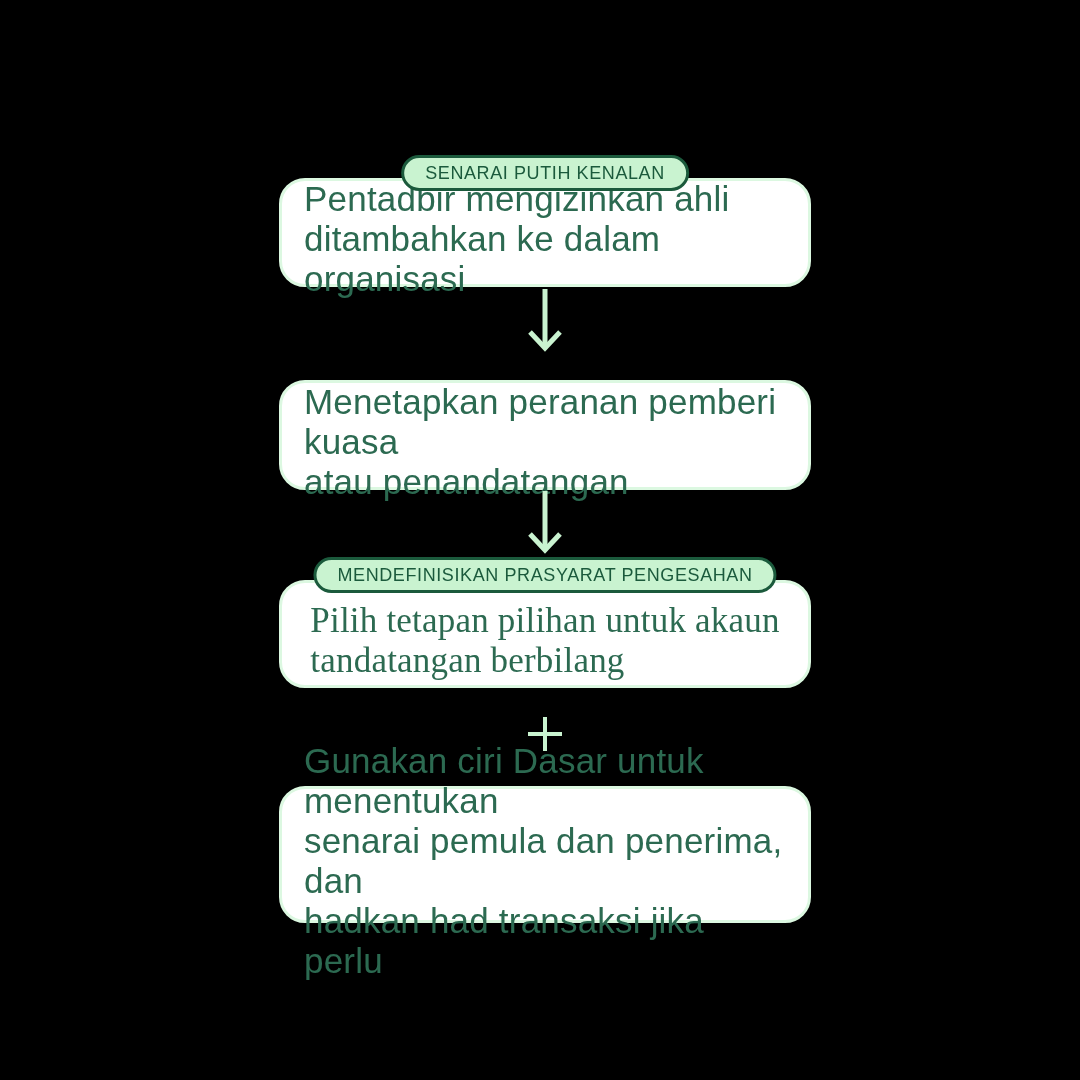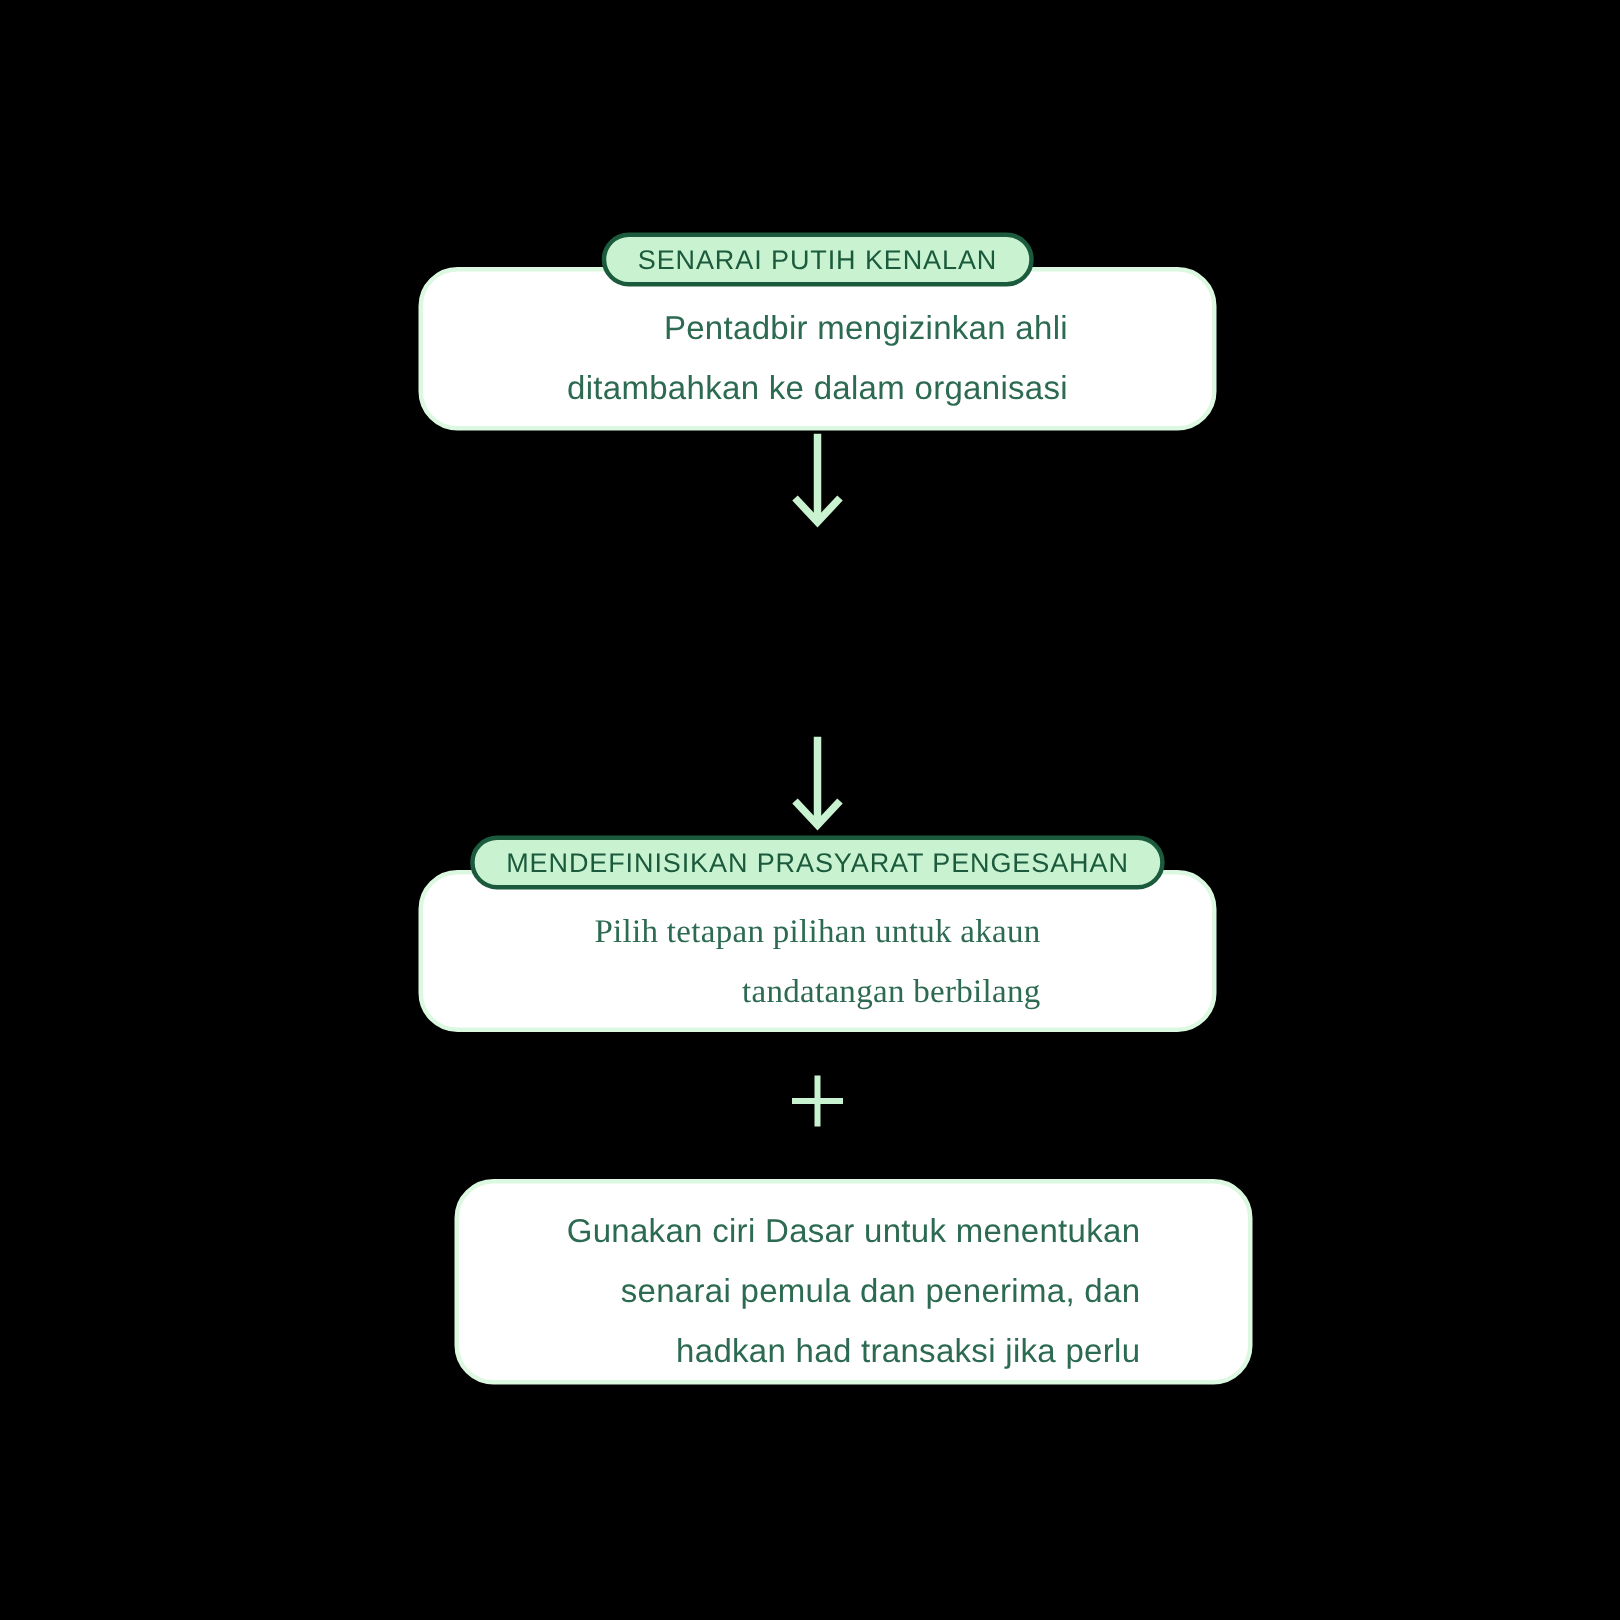--- a/index.html
+++ b/index.html
@@ -32,23 +32,23 @@
     background:var(--card-bg);
     border:3px solid var(--mint-border);
     border-radius:26px;
     display:flex;
     align-items:center;
     justify-content:center;
     padding:13px 22px 0 22px;
   }
   .card p{
     color:var(--text-green);
-    font-size:22px;
+    font-size:35px;
     line-height:40px;
-    text-align:right;
+    text-align:left;
     white-space:pre-line;
     letter-spacing:0.2px;
   }
   .badge{
     position:absolute;
     top:0;left:50%;
     transform:translateX(-50%);
     z-index:2;
     background:var(--mint);
     border:3px solid var(--dark-green);
@@ -63,21 +63,21 @@
     white-space:nowrap;
   }
   
   .block-1{top:155px;height:132px;}
   .block-2{top:357px;height:133px;}
   .block-3{top:557px;height:131px;}
   .block-4{top:763px;height:160px;}
   .block-1 .card{height:109px;}
   .block-2 .card{height:110px;}
   .block-3 .card{height:108px;font-family:Liberation Serif, serif;}
-  .block-4 .card{height:137px;margin-left:24px;}
+  .block-4 .card{height:137px;}
 
   .connector{
     position:absolute;
     left:545px;
     transform:translateX(-50%);
     color:var(--mint);
   }
   .arrow-1{top:289px;}
   .arrow-2{top:491px;}
   .plus{
@@ -106,20 +106,24 @@
   </section>
 
   <div class="connector arrow-1">
     <svg width="48" height="64" viewBox="0 0 48 64" aria-hidden="true">
       <line x1="24" y1="0" x2="24" y2="57" stroke="currentColor" stroke-width="5"></line>
       <polyline points="9,43 24,59 39,43" fill="none" stroke="currentColor" stroke-width="5"></polyline>
     </svg>
   </div>
 
   <section class="column-block block-2">
+    <div class="card">
+      <p>Menetapkan peranan pemberi kuasa
+atau penandatangan</p>
+    </div>
   </section>
 
   <div class="connector arrow-2">
     <svg width="48" height="64" viewBox="0 0 48 64" aria-hidden="true">
       <line x1="24" y1="0" x2="24" y2="57" stroke="currentColor" stroke-width="5"></line>
       <polyline points="9,43 24,59 39,43" fill="none" stroke="currentColor" stroke-width="5"></polyline>
     </svg>
   </div>
 
   <section class="column-block block-3">

